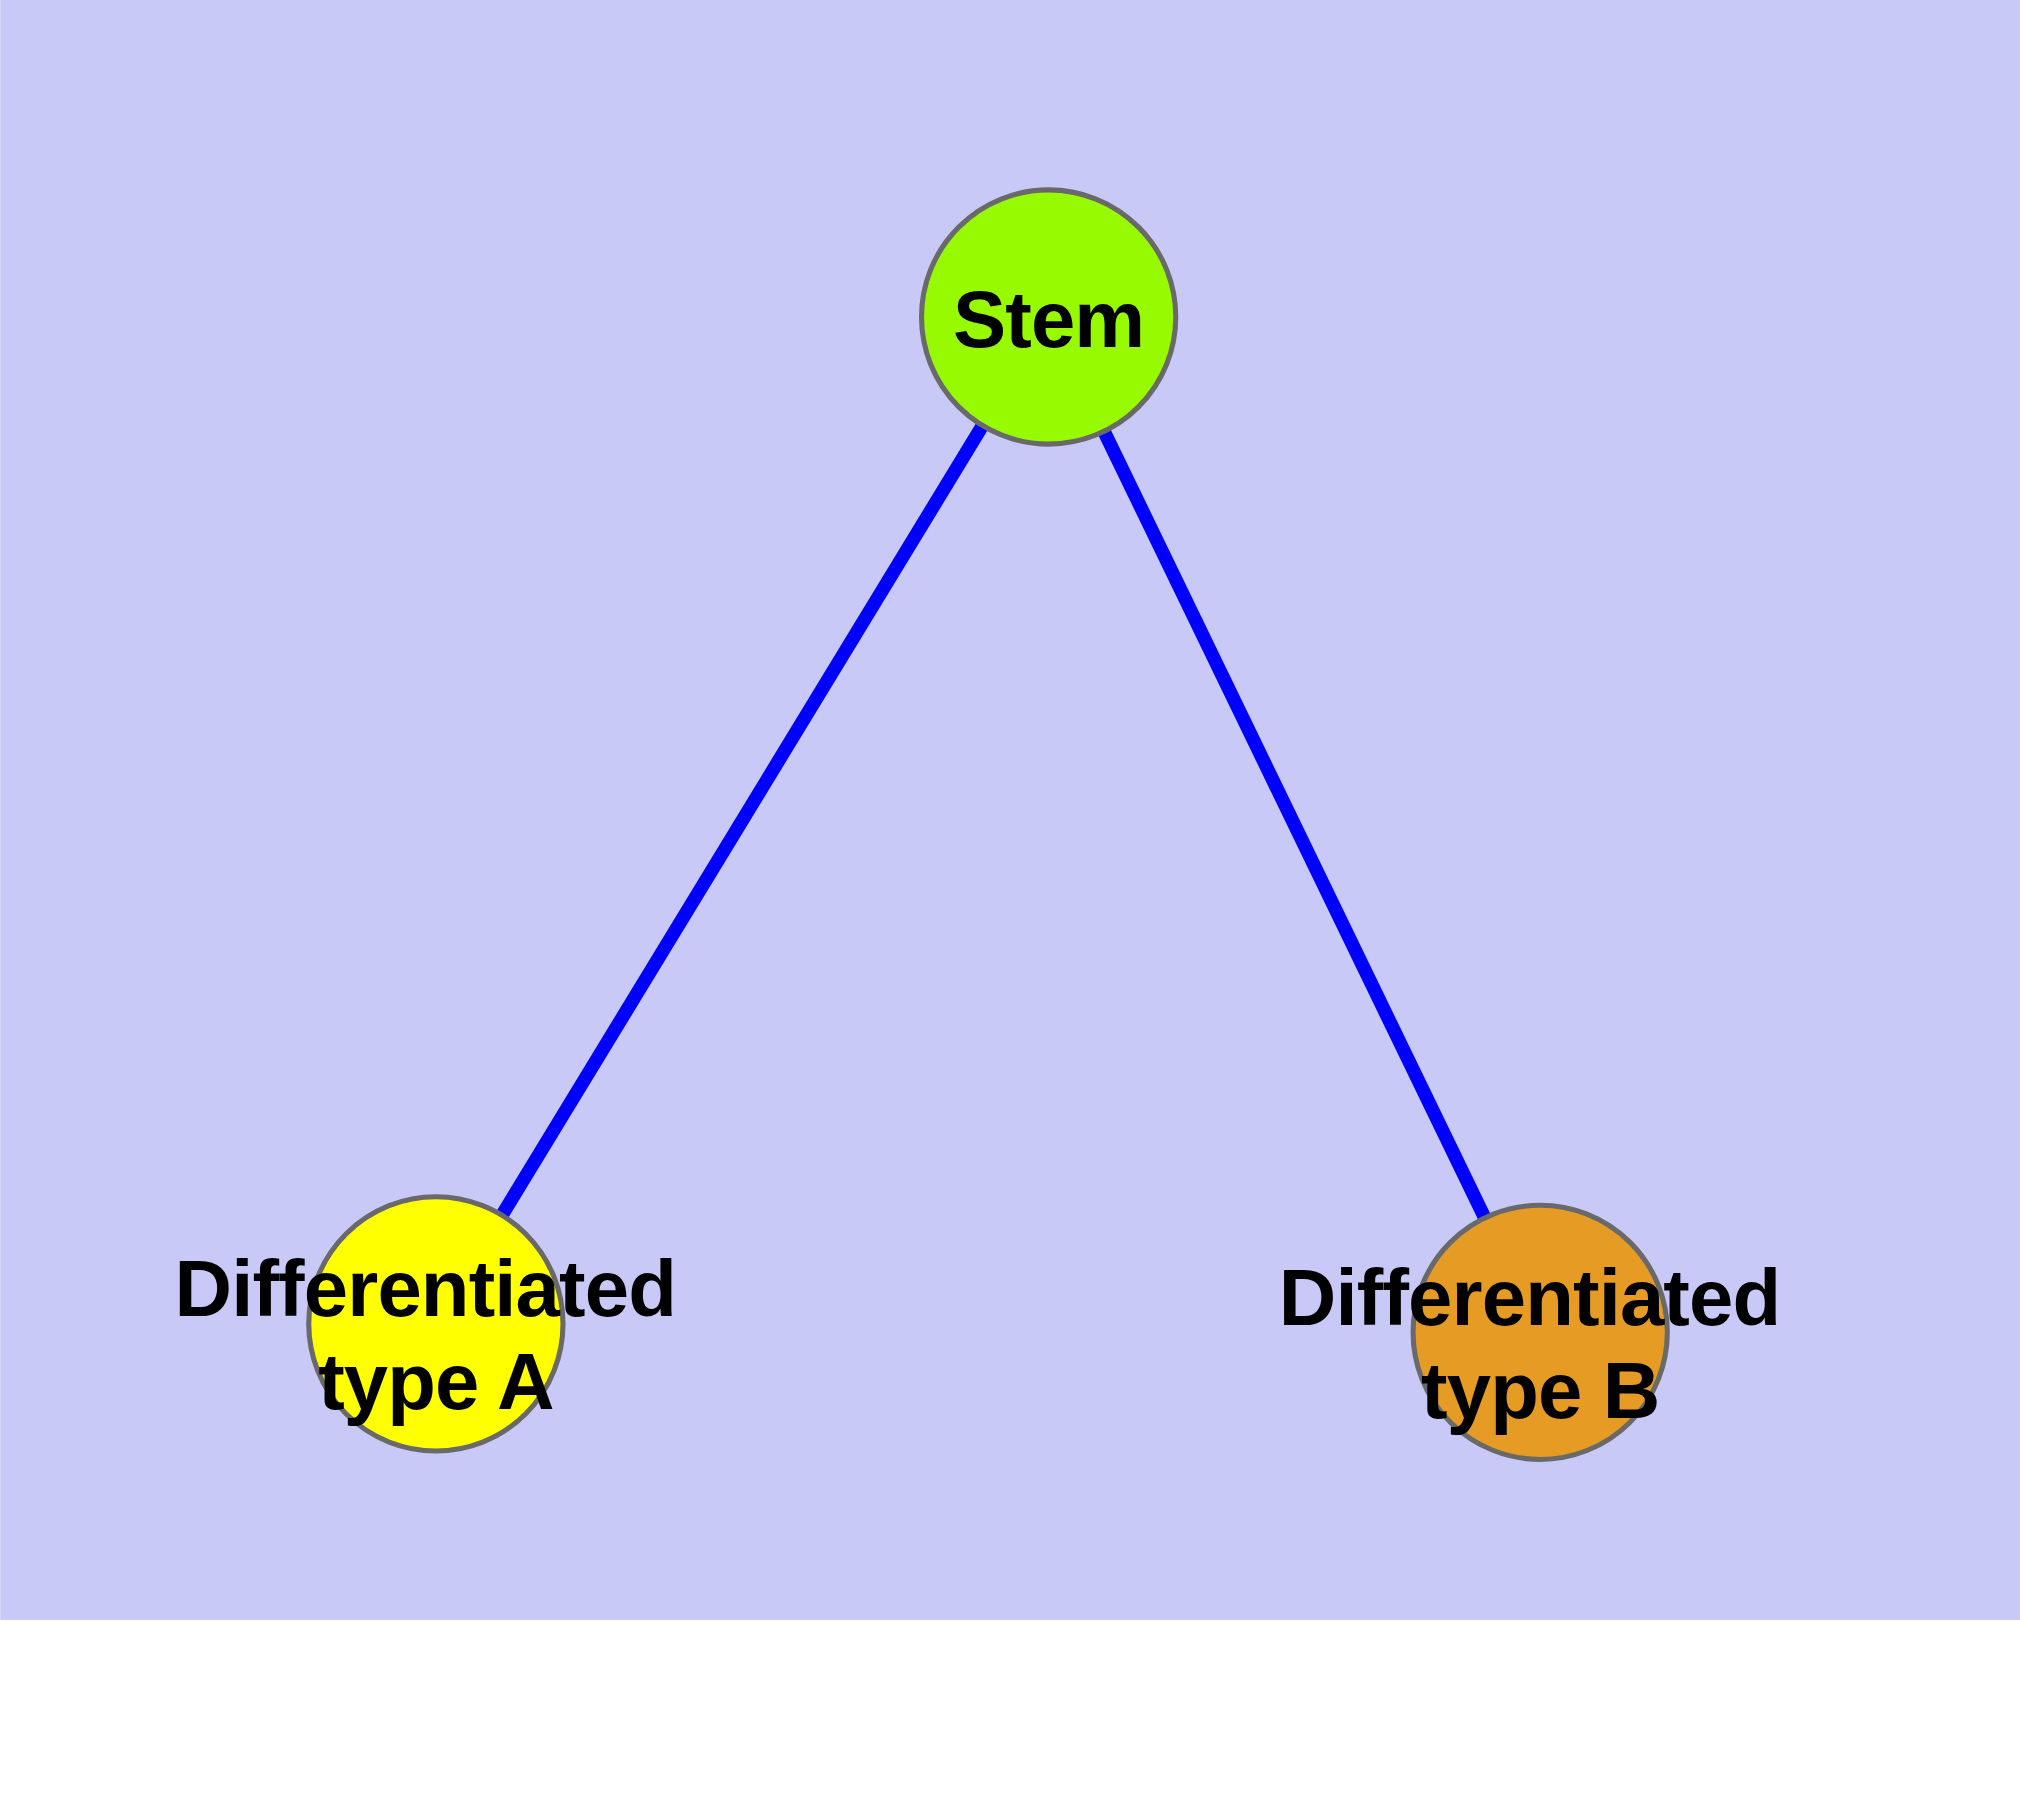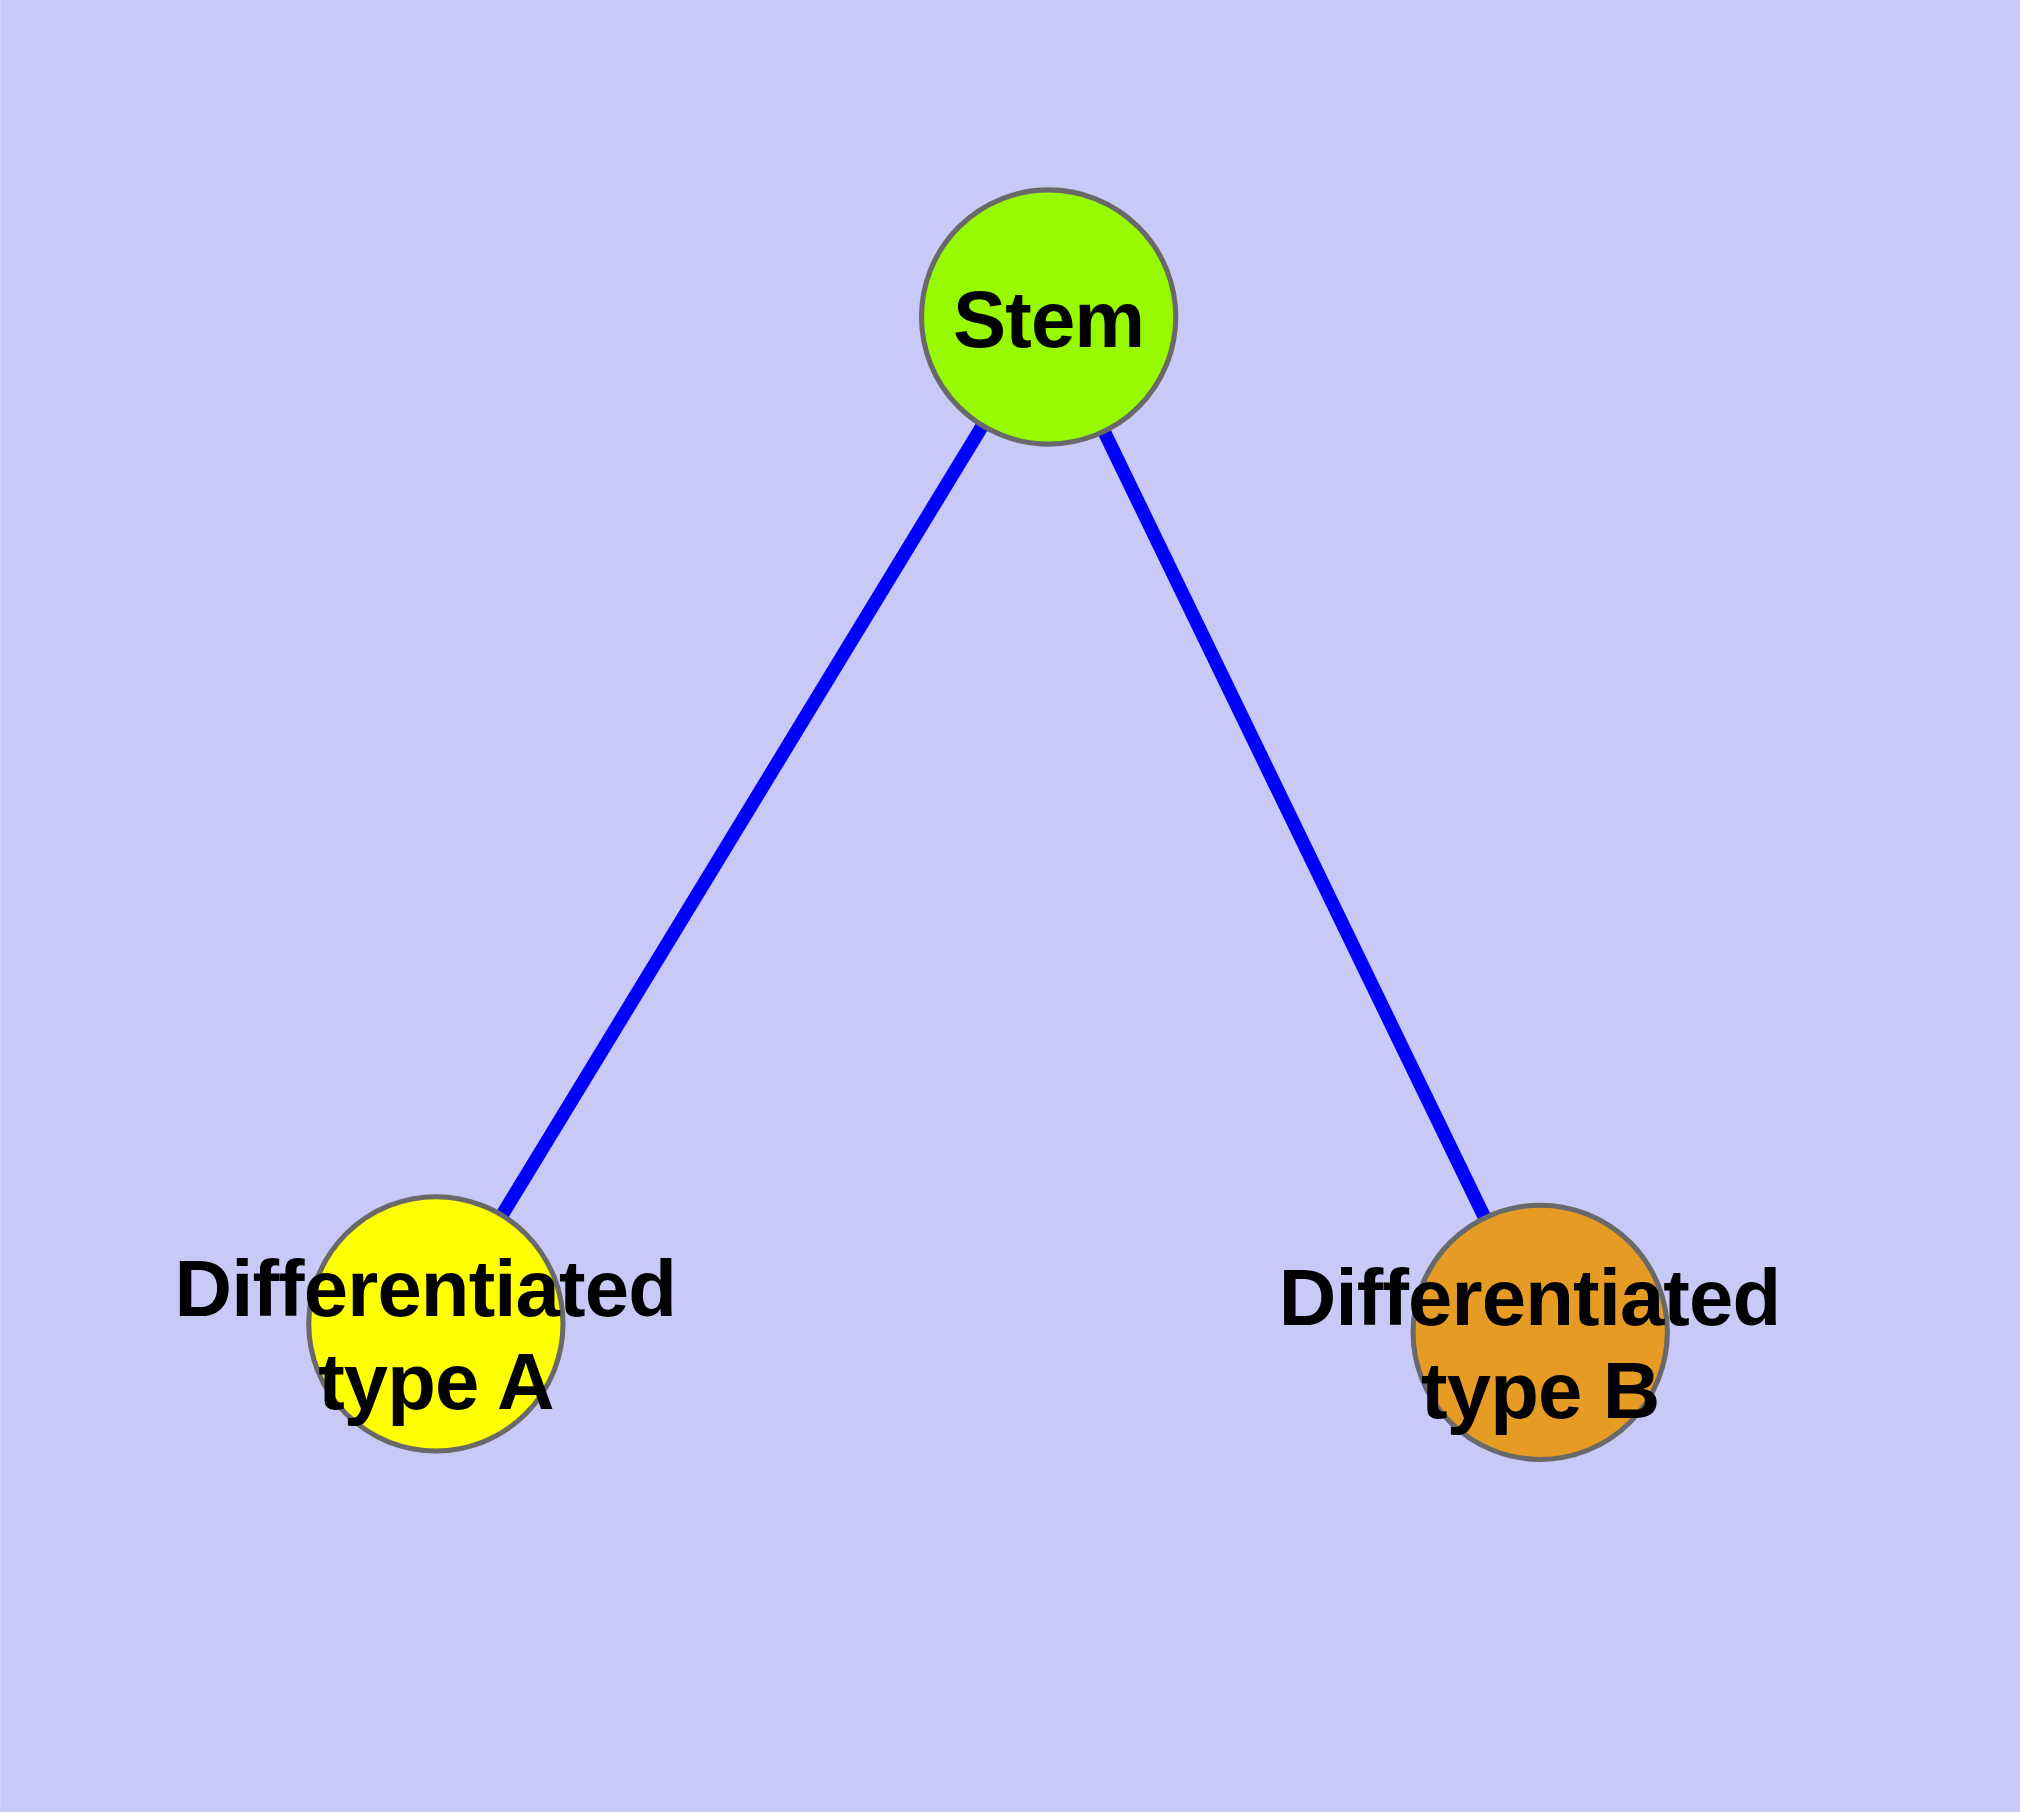--- a/index.html
+++ b/index.html
@@ -2,21 +2,21 @@
 <html style="font-size:13.6px"><head>
 <meta charset="utf-8">
 <style>
   html, body {
     margin: 0;
     padding: 0;
     background: #ffffff;
   }
   #stage {
     width: 2021px;
-    height: 1812px;
+    height: 1620px;
     position: relative;
     overflow: hidden;
   }
   svg {
     display: block;
   }
   .node-label {
     font-family: "Liberation Sans", "DejaVu Sans", sans-serif;
     font-weight: bold;
     font-size: 94px;

